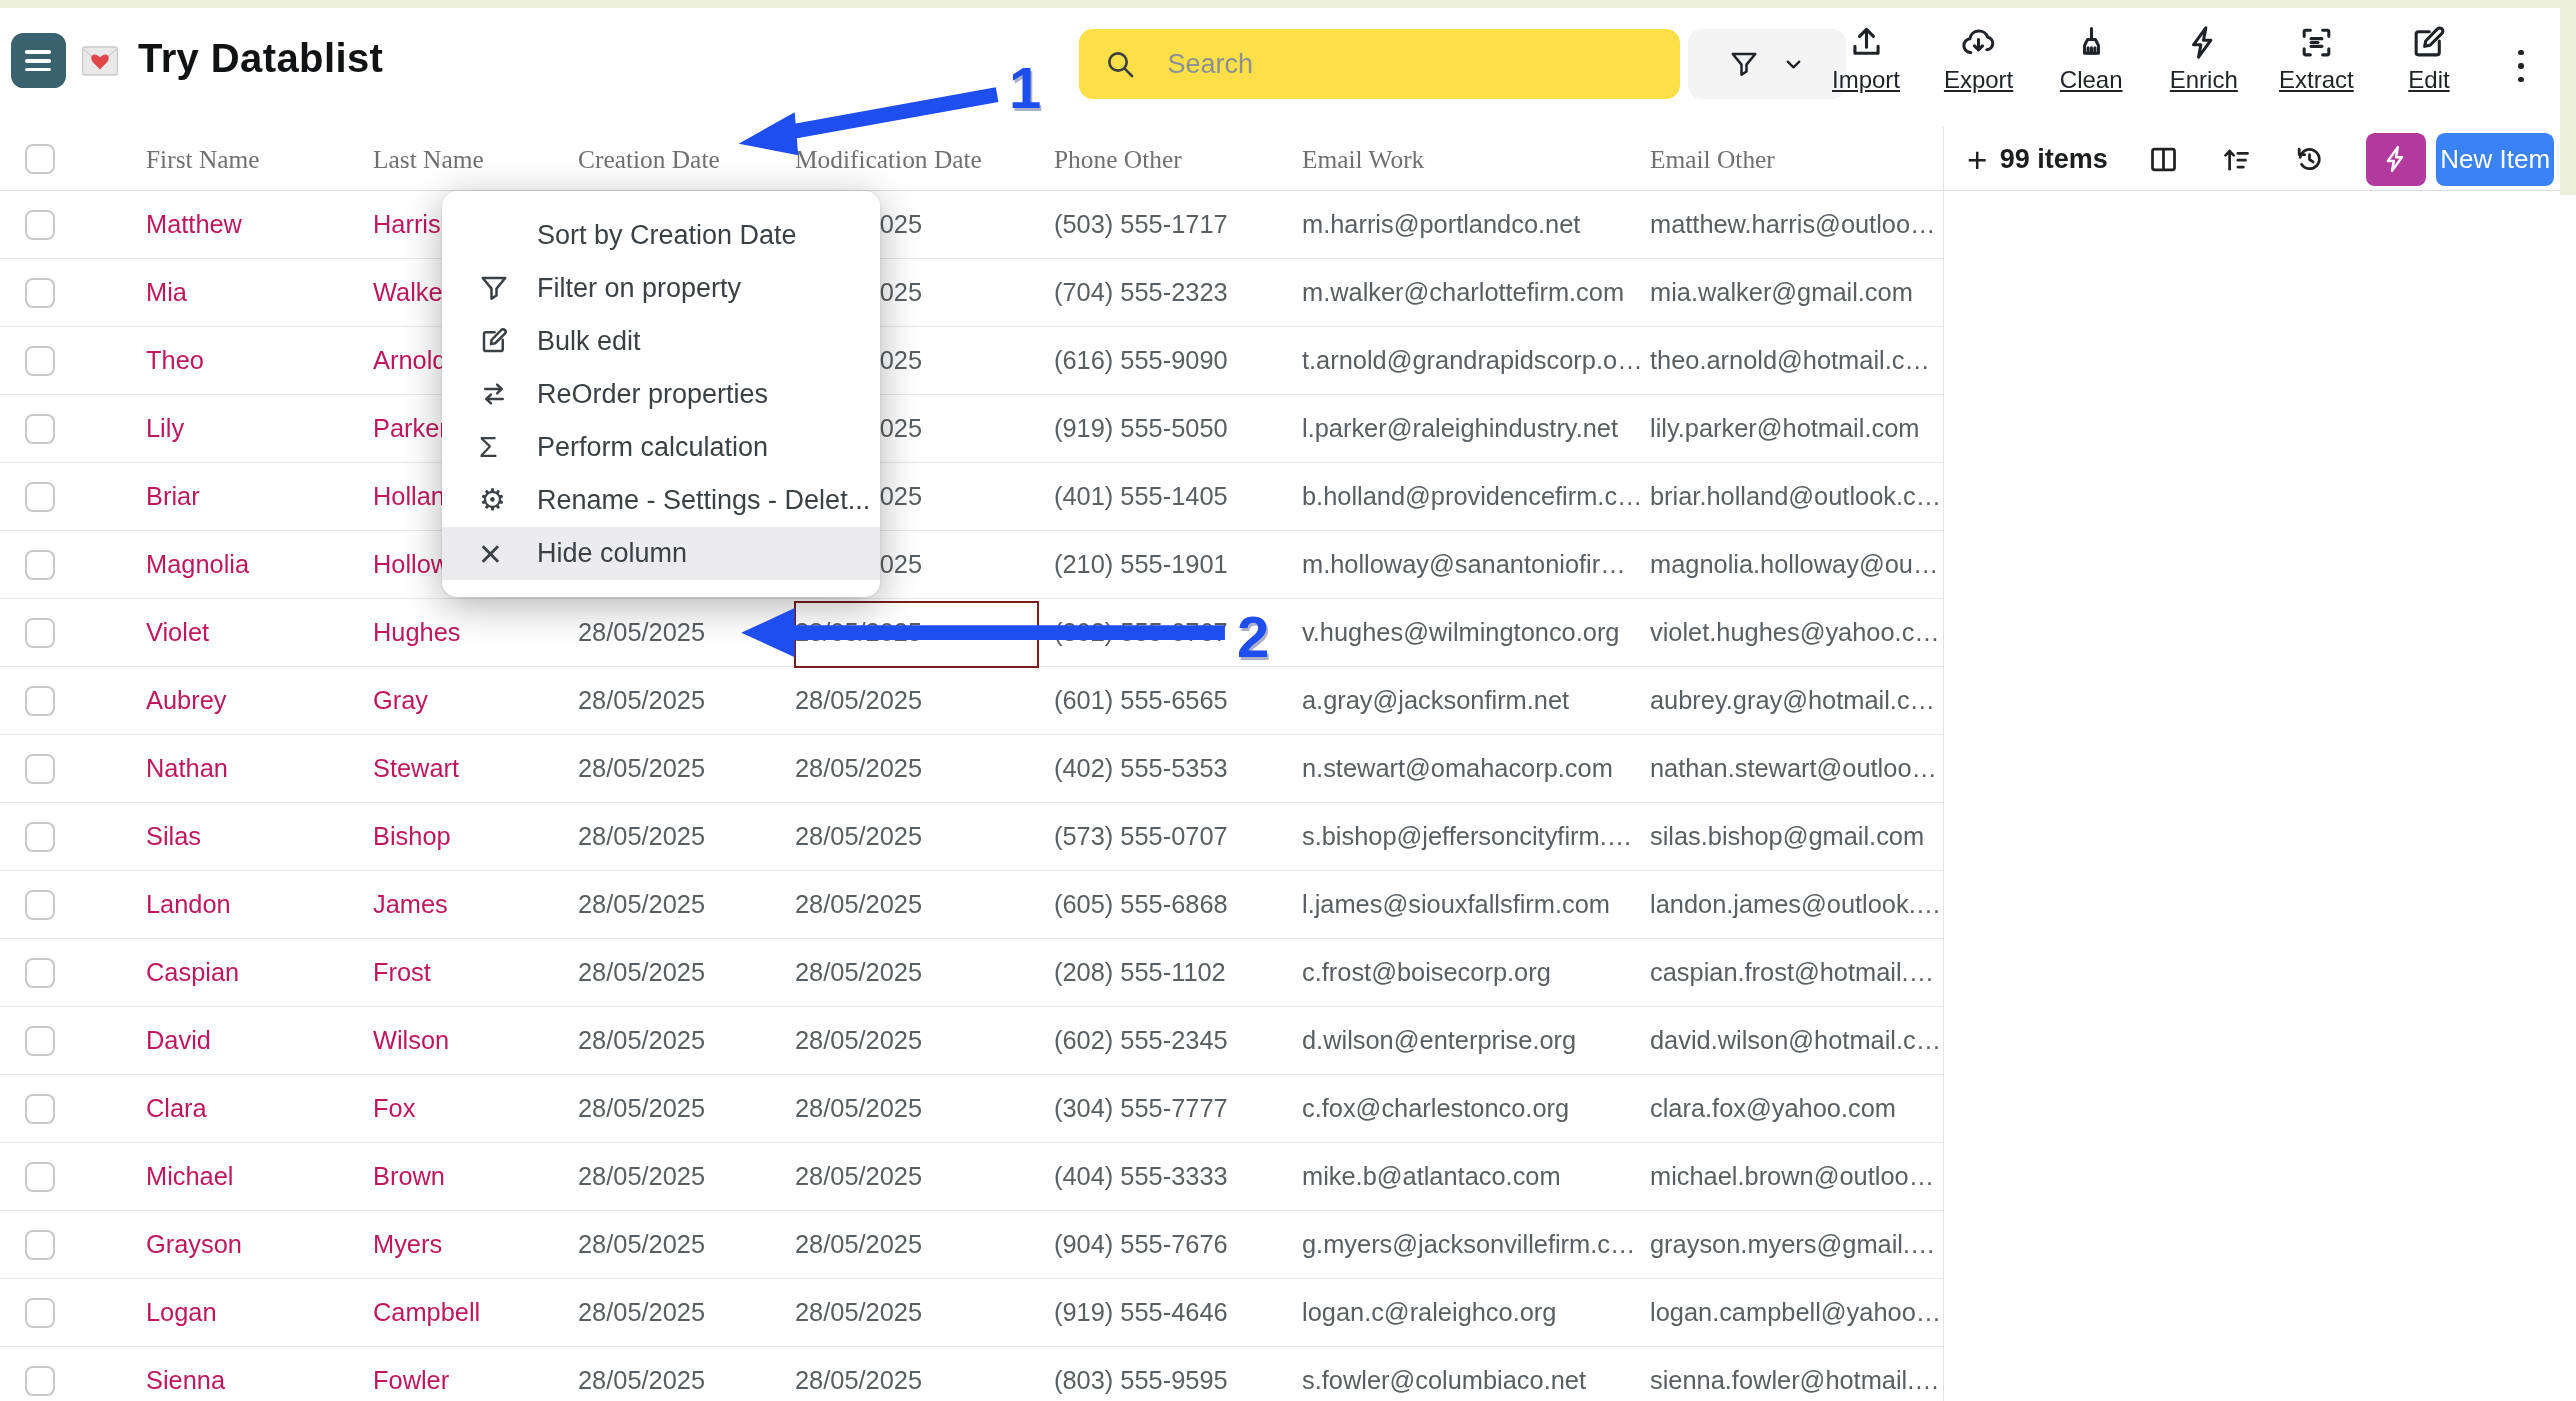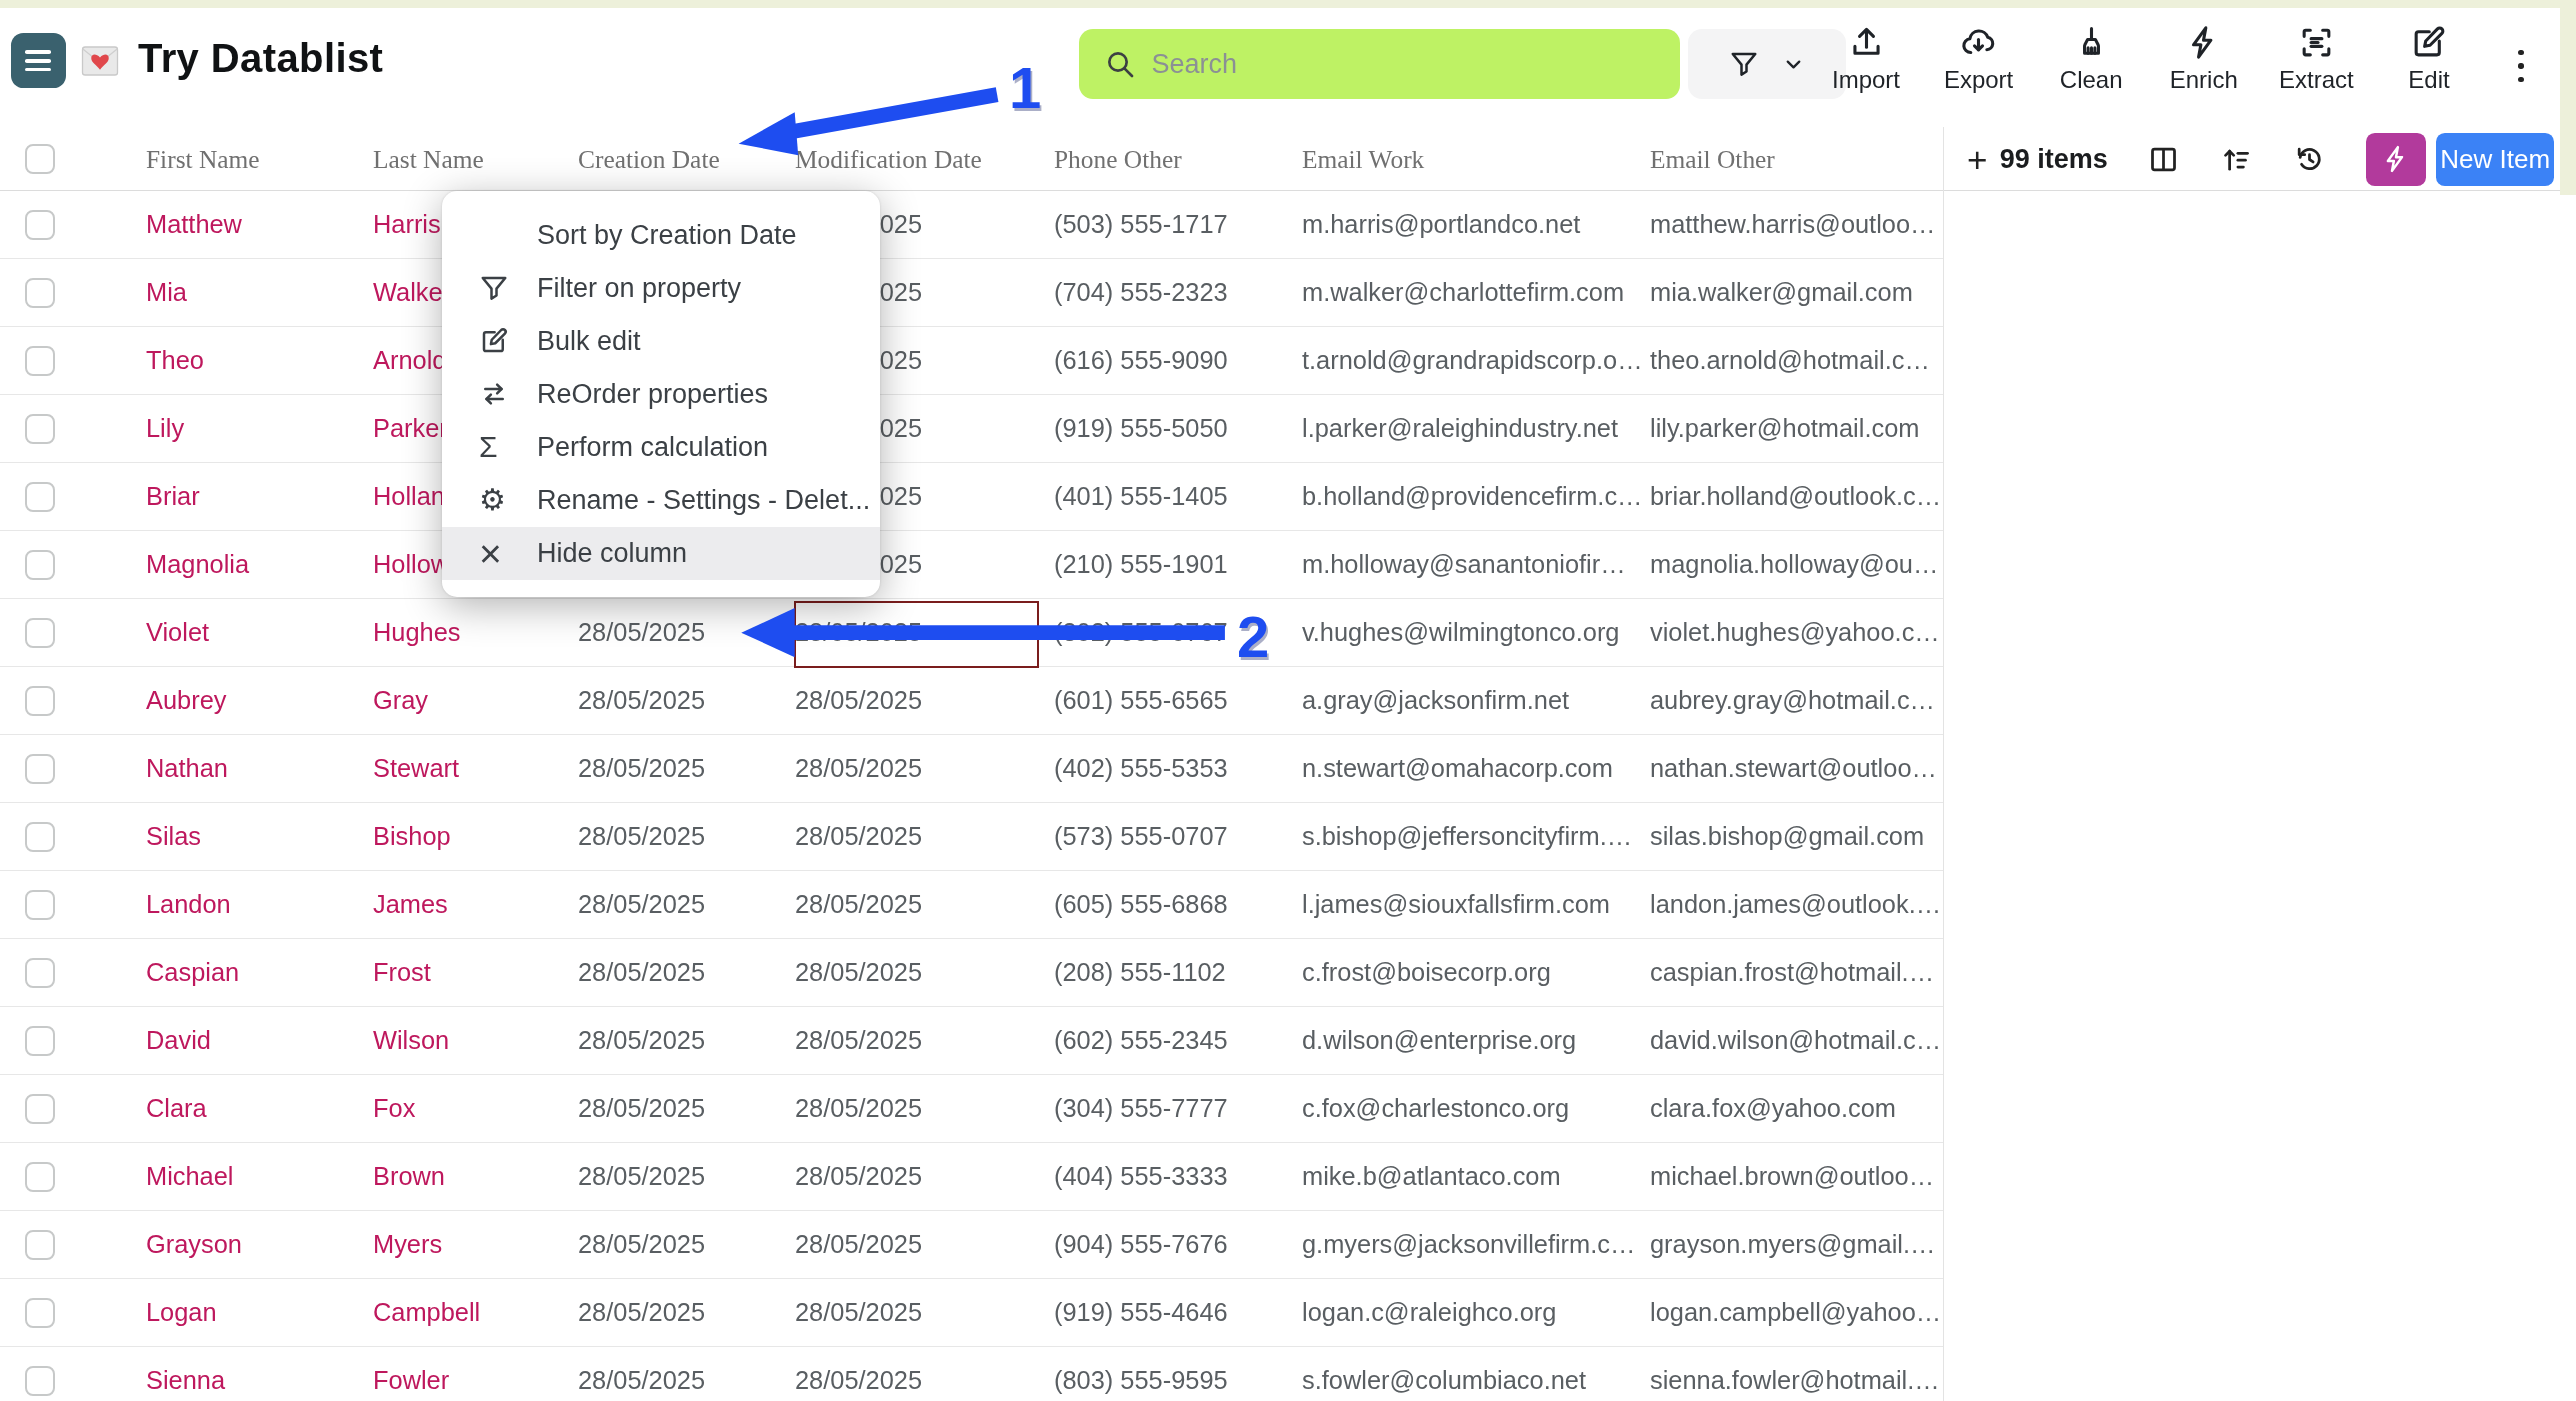--- a/index.html
+++ b/index.html
@@ -12,31 +12,31 @@
   #right-strip { left:2560px; top:0; width:16px; height:195px; background:#edf0da; z-index:40; }
 
   
   #toolbar { left:0; top:8px; width:2576px; height:119px; background:#fff; }
   #menu-btn { left:10.5px; top:25.4px; width:55px; height:55px; background:#3a616e; border-radius:12.3px;
               display:flex; flex-direction:column; justify-content:center; align-items:center; gap:5.3px; cursor:pointer; }
   #menu-btn span { display:block; width:26px; height:3.5px; background:#fff; border-radius:1.8px; }
   #logo { left:79px; top:32px; width:42px; height:42px; }
   #app-title { left:138px; top:28px; font-size:40px; font-weight:600; color:#101214; letter-spacing:0.4px; }
 
-  #search-box { left:1079px; top:21px; width:601px; height:70px; background:#bef264; border-radius:14px;
-                display:flex; align-items:center; padding-left:24.5px; gap:16px; }
+  #search-box { left:1079px; top:21px; width:601px; height:70px; background:#fde047; border-radius:14px;
+                display:flex; align-items:center; padding-left:24.5px; gap:32px; }
   #search-input { border:none; background:transparent; outline:none; font-size:27px; color:#3c4043; width:456px;
                   font-family:"Liberation Sans", sans-serif; }
   #search-input::placeholder { color:#8b9095; }
   #filter-btn { left:1688px; top:21px; width:158px; height:70px; background:#f4f4f5; border-radius:14px;
                 display:flex; align-items:center; justify-content:center; gap:23px; cursor:pointer; }
 
   #actions { left:1824px; top:16px; width:647px; height:98px; display:flex; justify-content:space-between; }
   .action { display:flex; flex-direction:column; align-items:center; justify-content:flex-start; gap:5.3px;
-            min-width:84px; cursor:pointer; color:#1f2328; }
+            min-width:84px; cursor:pointer; color:#1f2328;text-decoration:underline; }
   .action .lbl { font-size:24px; color:#1f2328; }
   #kebab { left:2508px; top:42px; width:26px; height:53px; display:flex; flex-direction:column; align-items:center;
            gap:8px; cursor:pointer; }
   #kebab i { width:5.3px; height:5.3px; border-radius:50%; background:#222; }
 
   
   #col-header { left:0; top:127px; width:1943px; height:64px; display:grid; align-items:center;
                 grid-template-columns:146px 227px 205px 217px 259px 248px 348px 293px;font-family:Liberation Serif, serif; }
   .col-h { font-size:25.4px; color:#707070; padding-right:17.5px; white-space:nowrap; overflow:hidden; cursor:pointer; }
   #header-sep { left:0; top:190px; width:2576px; height:0.9px; background:#dcdcdc; }

